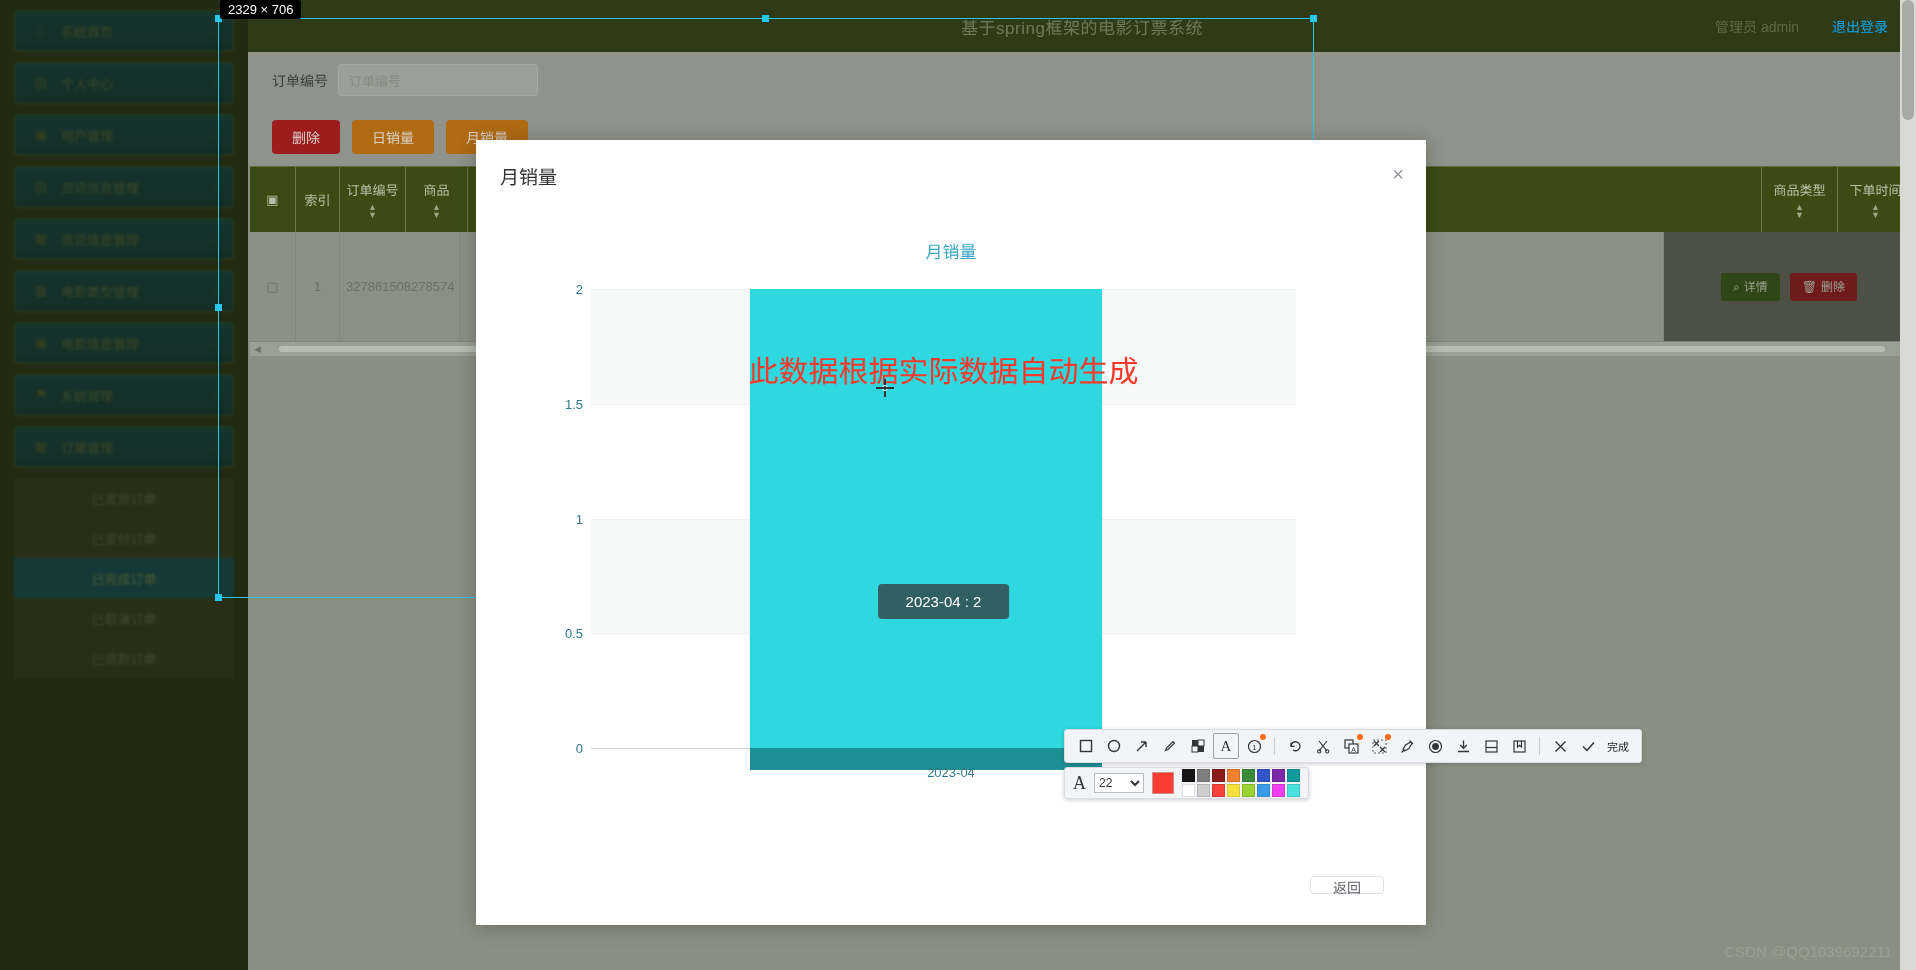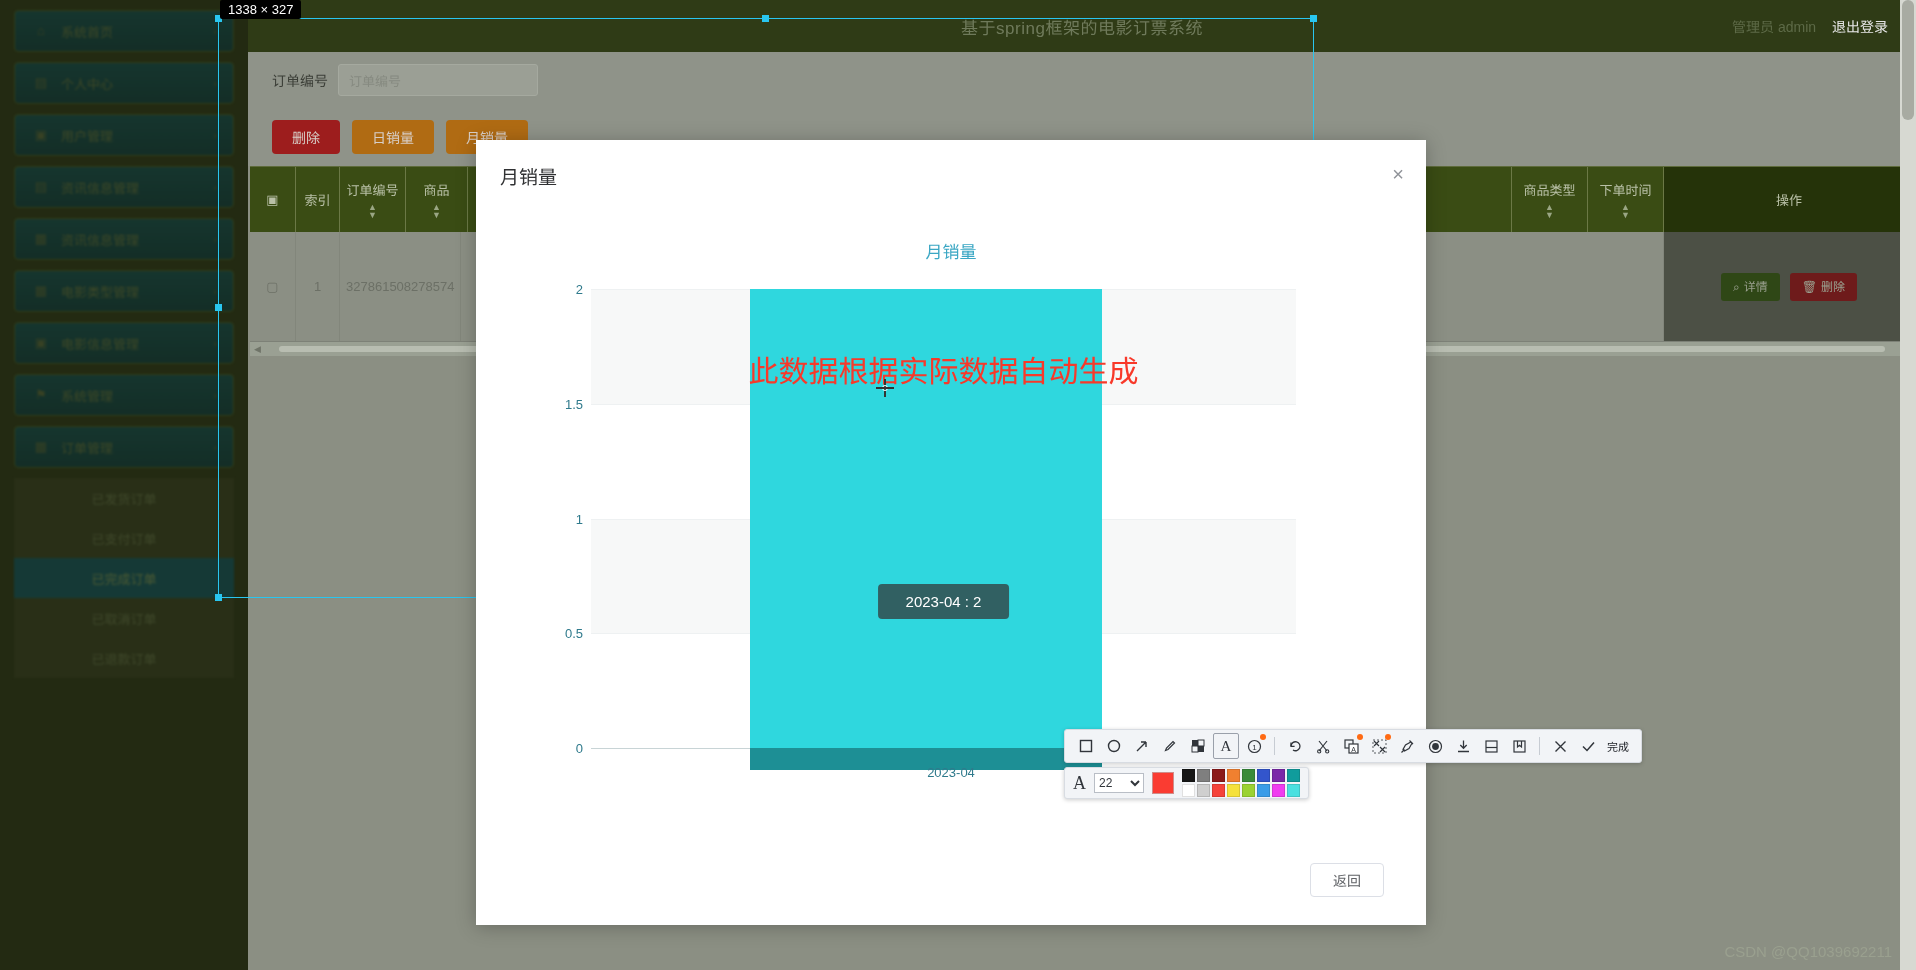--- a/index.html
+++ b/index.html
@@ -74,21 +74,21 @@
     display: flex; align-items: center; justify-content: center;
     filter: blur(.6px);
   }
   #topbar .tb-title {
     color: #6f7a5b; font-size: 17px; letter-spacing: .5px;
   }
   #topbar .tb-user {
     position: absolute; right: 28px; top: 16px;
     color: #5d6a47; font-size: 14px;
   }
-  #topbar .tb-user .logout { color: #e5e5e5; margin-left: 12px; }
+  #topbar .tb-user .logout { color: #0ea5e9; margin-left: 29px; }
 
   #breadcrumb {
     height: 52px; background: #8f9389;
     display: flex; align-items: center; padding-left: 24px;
     font-size: 14px; color: #3c3f38;
     filter: blur(.5px);
   }
   #breadcrumb .bc-sep { margin: 0 10px; color: #55584f; }
   #breadcrumb .bc-cur { color: #53574d; }
 
@@ -271,21 +271,21 @@
     white-space: nowrap;
   }
   #x-label {
     position: absolute; left: 50%; transform: translateX(-50%);
     bottom: 9px; font-size: 13px; color: #2f7a8c;
   }
   #modal-foot {
     position: absolute; right: 42px; bottom: 28px;
   }
   #back-btn {
-    height: 34px; padding: 0 22px; border: 1px solid #dcdfe6;
+    height: 18px; padding: 0 22px; border: 1px solid #dcdfe6;
     background: #fff; color: #606266; font-size: 14px;
     border-radius: 4px; cursor: pointer;
     font-family: "Liberation Sans", sans-serif;
   }
 
   
   #toolbar {
     position: absolute; left: 1064px; top: 729px;
     background: #f2f4f7;
     border: 1px solid #d8dce2;
@@ -445,23 +445,20 @@
           <span class="sorter">▲<br>▼</span>
         </div>
         <div class="th" style="flex:1 1 auto"></div>
         <div class="th" style="flex:0 0 76px">
           <span>商品类型</span>
           <span class="sorter">▲<br>▼</span>
         </div>
         <div class="th" style="flex:0 0 76px">
           <span>下单时间</span>
           <span class="sorter">▲<br>▼</span>
-        </div>
-        <div class="th" style="flex:0 0 250px;border-right:none;background:#253309">
-          <span>操作</span>
         </div>
       </div>
 
       <div id="trow">
         <div class="td" style="flex:0 0 46px">▢</div>
         <div class="td" style="flex:0 0 44px">1</div>
         <div class="td" style="flex:0 0 66px">327861508278574</div>
         <div class="td" style="flex:0 0 62px">电影7</div>
         <div class="td" style="flex:1 1 auto"></div>
         <div class="td" style="flex:0 0 250px;border-right:none;gap:10px;background:#4c5045">
@@ -492,21 +489,21 @@
 <div id="selection">
   <span class="handle h-tl"></span>
   <span class="handle h-tm"></span>
   <span class="handle h-tr"></span>
   <span class="handle h-ml"></span>
   <span class="handle h-mr"></span>
   <span class="handle h-bl"></span>
   <span class="handle h-bm"></span>
   <span class="handle h-br"></span>
 </div>
-<div id="dimension-badge">1338 × 327</div>
+<div id="dimension-badge">2329 × 706</div>
 
 <div id="modal">
   <div id="modal-head">
     <div id="modal-title">月销量</div>
     <button id="modal-close">×</button>
   </div>
 
   <div id="chart-title">月销量</div>
 
   <div id="chart">

